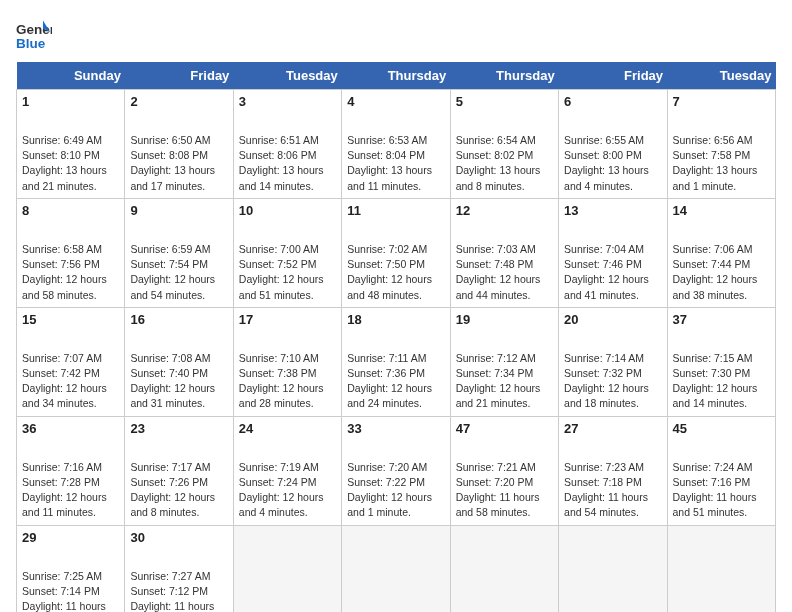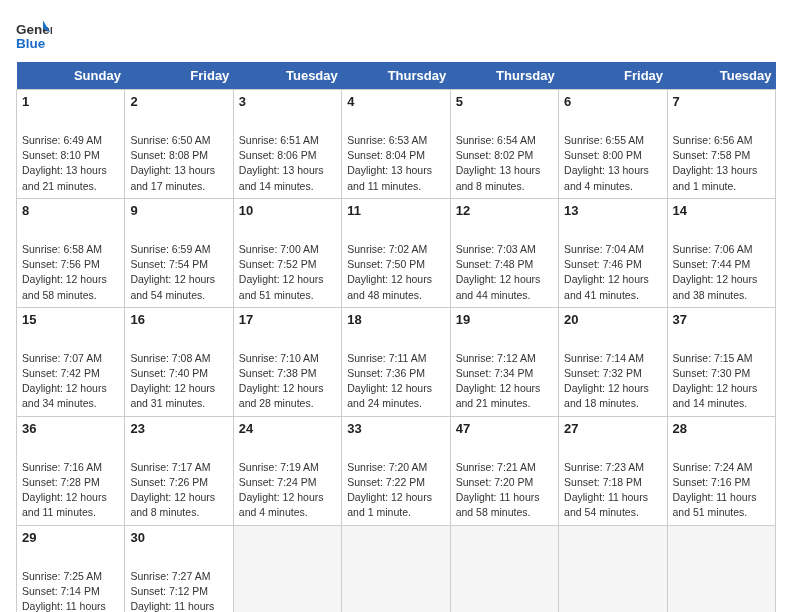--- a/index.html
+++ b/index.html
@@ -216,21 +216,21 @@
         </td>
         <td>
           <span class="day-num">47</span>
           <div class="day-detail">Sunrise: 7:21 AM<br>Sunset: 7:20 PM<br>Daylight: 11 hours and 58 minutes.</div>
         </td>
         <td>
           <span class="day-num">27</span>
           <div class="day-detail">Sunrise: 7:23 AM<br>Sunset: 7:18 PM<br>Daylight: 11 hours and 54 minutes.</div>
         </td>
         <td>
-          <span class="day-num">28</span>
+          <span class="day-num">45</span>
           <div class="day-detail">Sunrise: 7:24 AM<br>Sunset: 7:16 PM<br>Daylight: 11 hours and 51 minutes.</div>
         </td>
       </tr>
       <tr>
         <td>
           <span class="day-num">29</span>
           <div class="day-detail">Sunrise: 7:25 AM<br>Sunset: 7:14 PM<br>Daylight: 11 hours and 48 minutes.</div>
         </td>
         <td>
           <span class="day-num">30</span>

